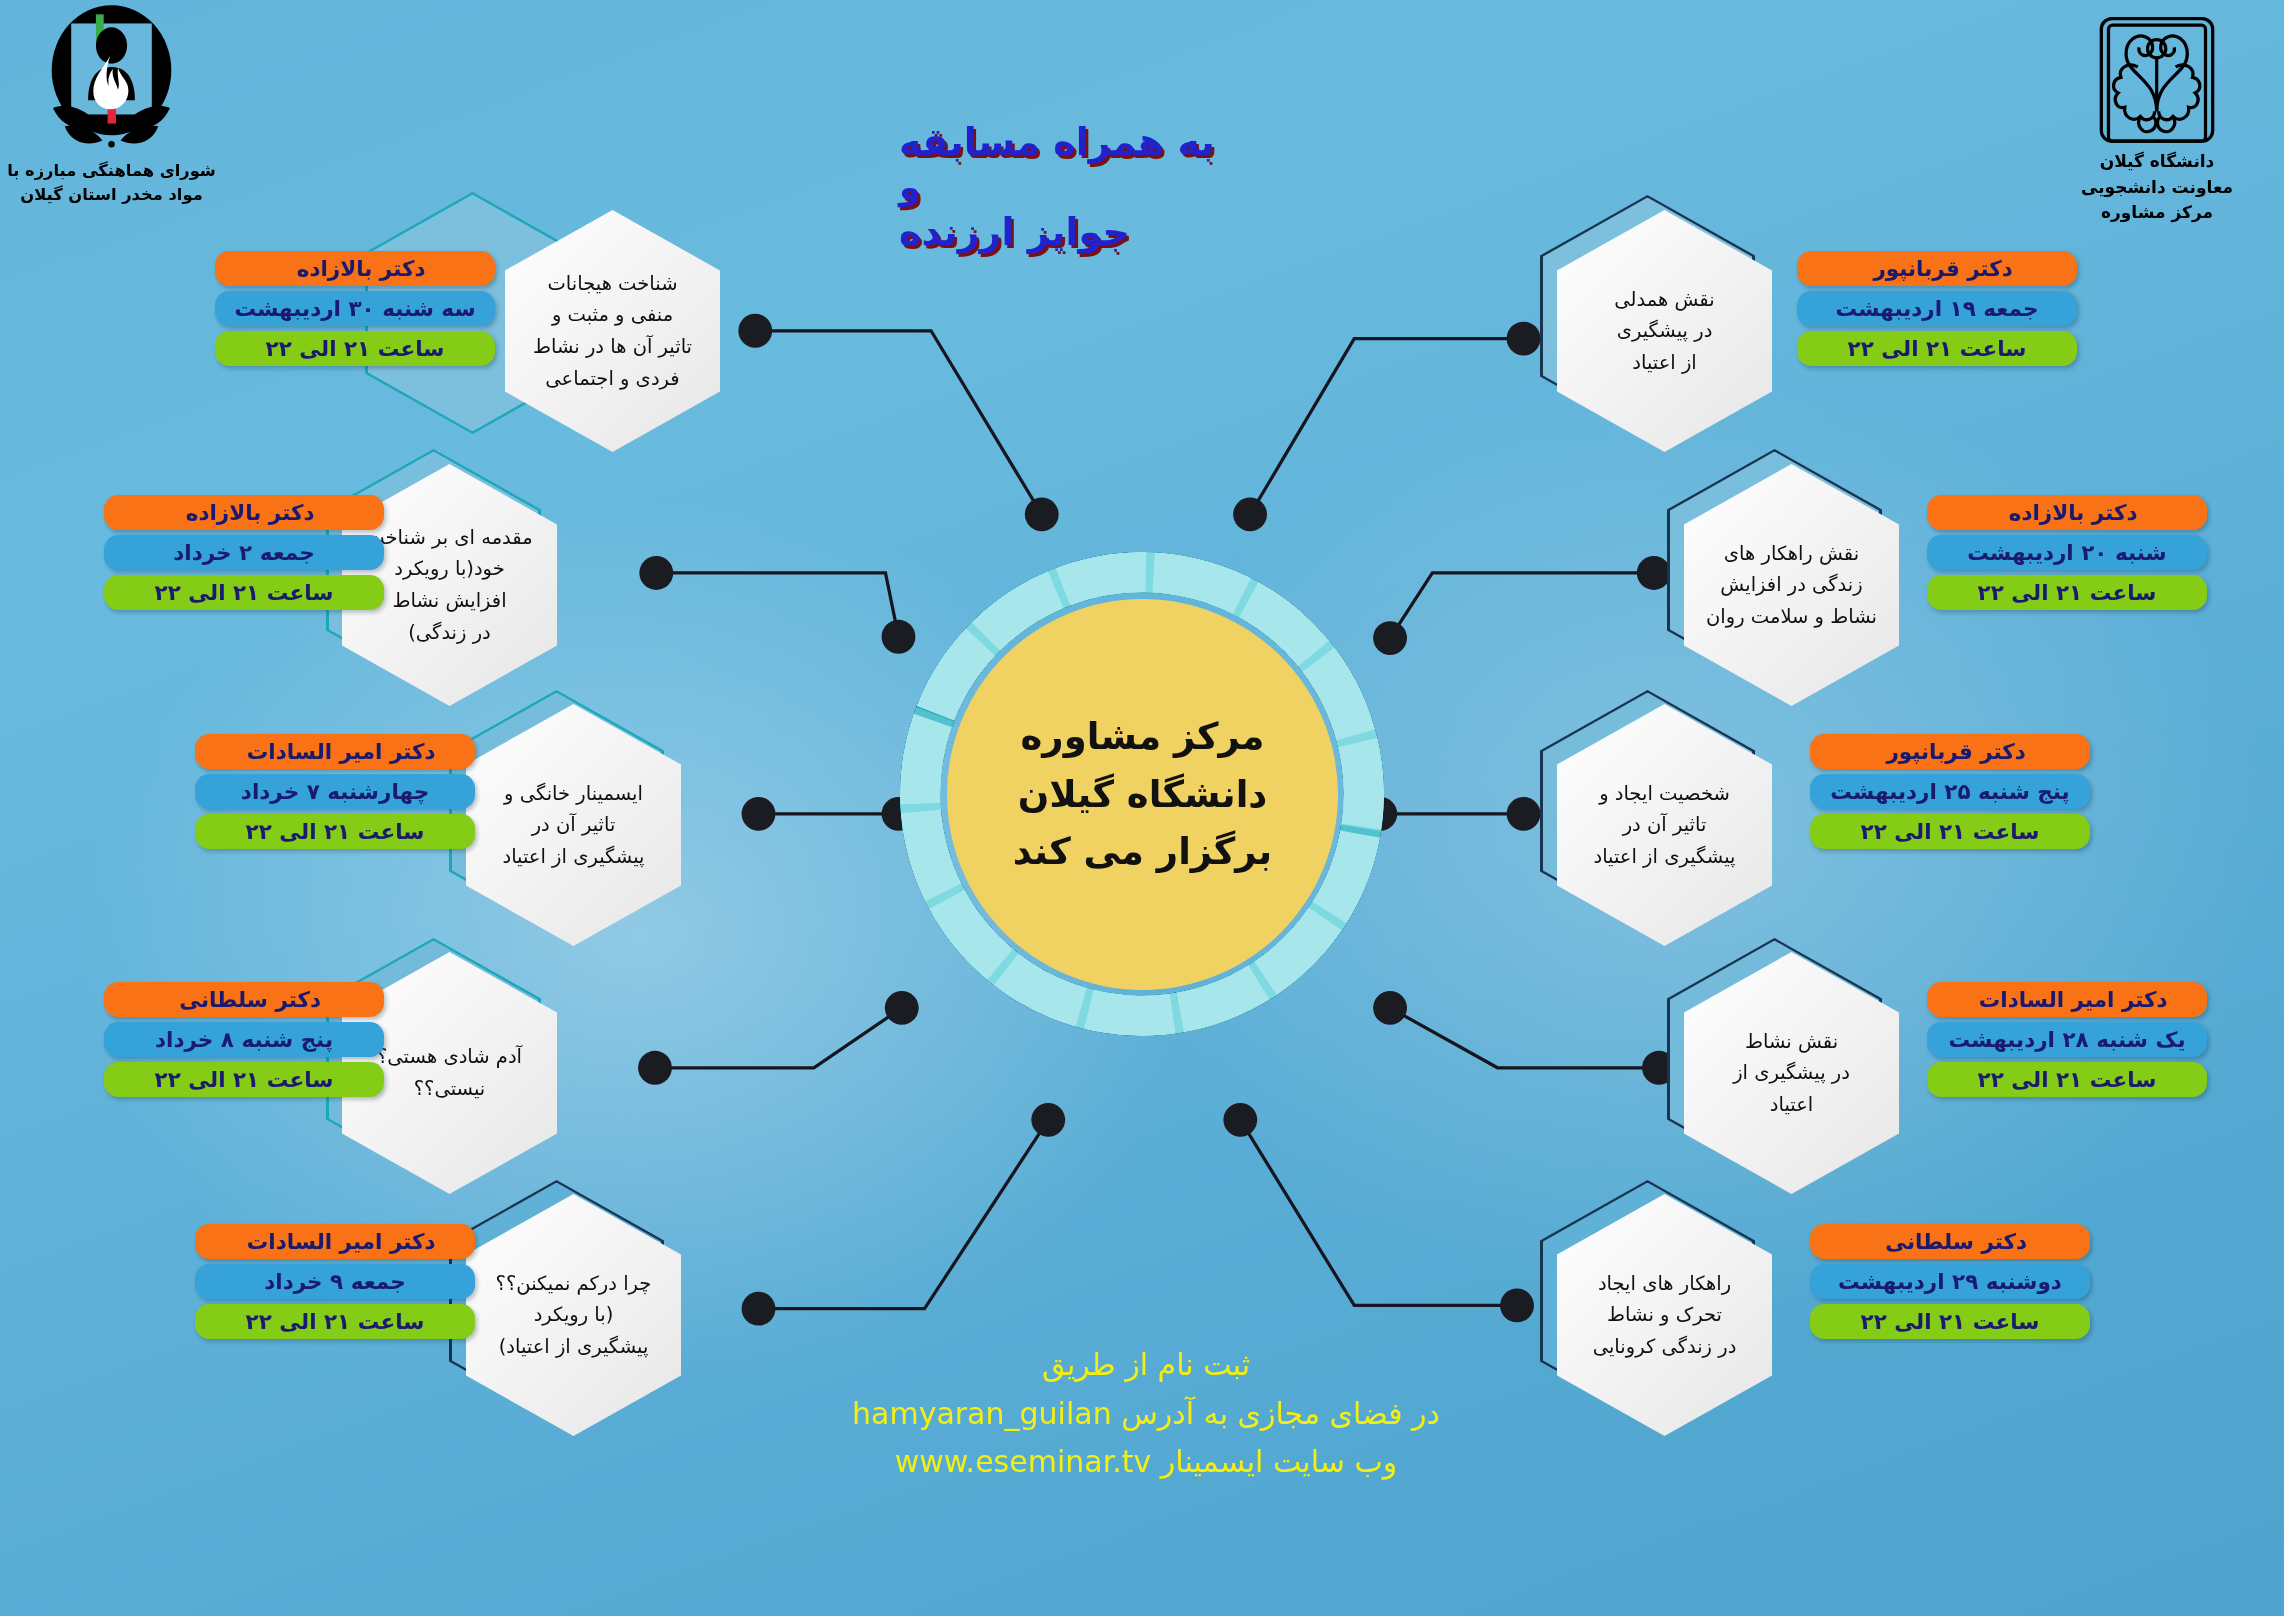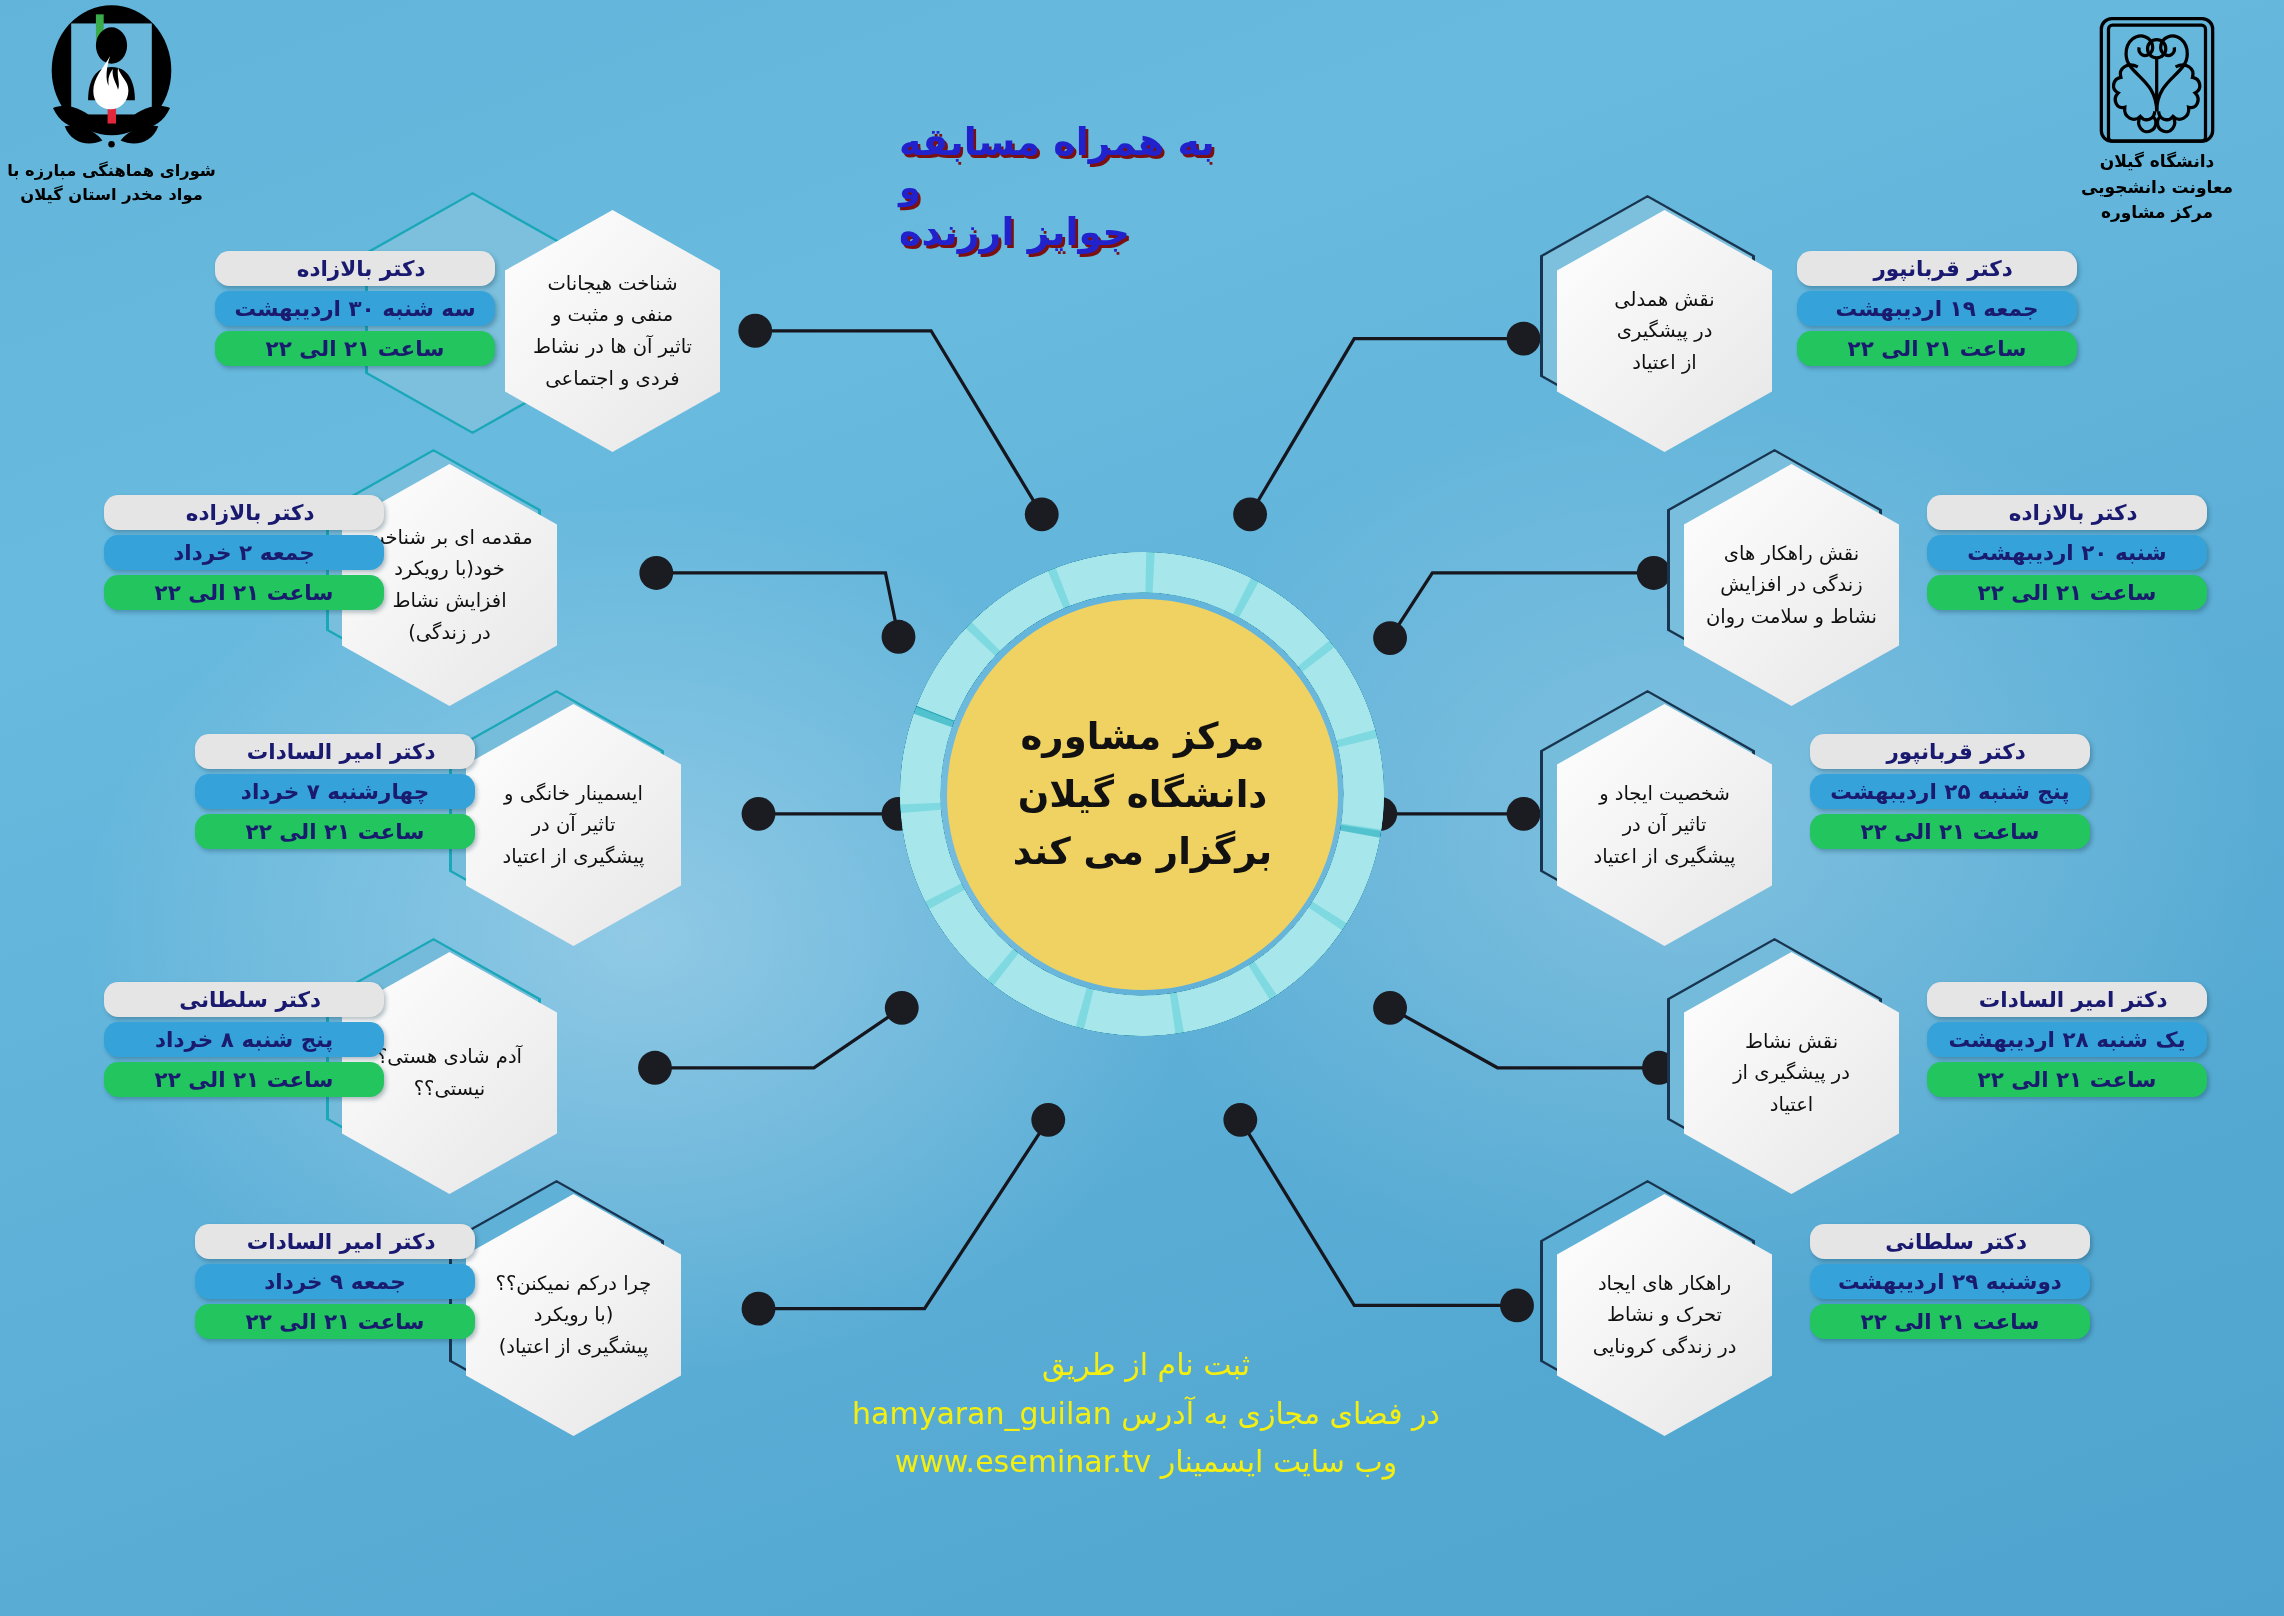--- a/index.html
+++ b/index.html
@@ -86,23 +86,23 @@
   }
 
   
   .labels{position:absolute;width:280px;text-align:center;}
   .labels .pill{
     display:block;border-radius:14.3px;margin:4.6px 0;padding:5.2px 11.7px;
     font-size:21.5px;font-weight:bold;color:#1a1a6e;white-space:nowrap;
     font-family:"DejaVu Sans",sans-serif;
     box-shadow:2px 2.6px 4.6px rgba(12,50,70,.30);
   }
-  .labels .pill.name{background:#e5e5e5;color:#191970;padding-left:24px;}
+  .labels .pill.name{background:#f97316;color:#191970;padding-left:24px;}
   .labels .pill.date{background:#35a3da;color:#1a1a6e;}
-  .labels .pill.time{background:#22c55e;color:#1a1a6e;}
+  .labels .pill.time{background:#84cc16;color:#1a1a6e;}
 
   
   #connectors{position:absolute;left:0;top:0;width:2284px;height:1616px;pointer-events:none;}
 
   
   #footer{left:651px;top:1341px;width:990px;text-align:center;}
   #footer div{
     color:#f5ef10;font-weight:normal;font-size:30px;line-height:1.62;
     font-family:"DejaVu Sans",sans-serif;
     direction:rtl;

